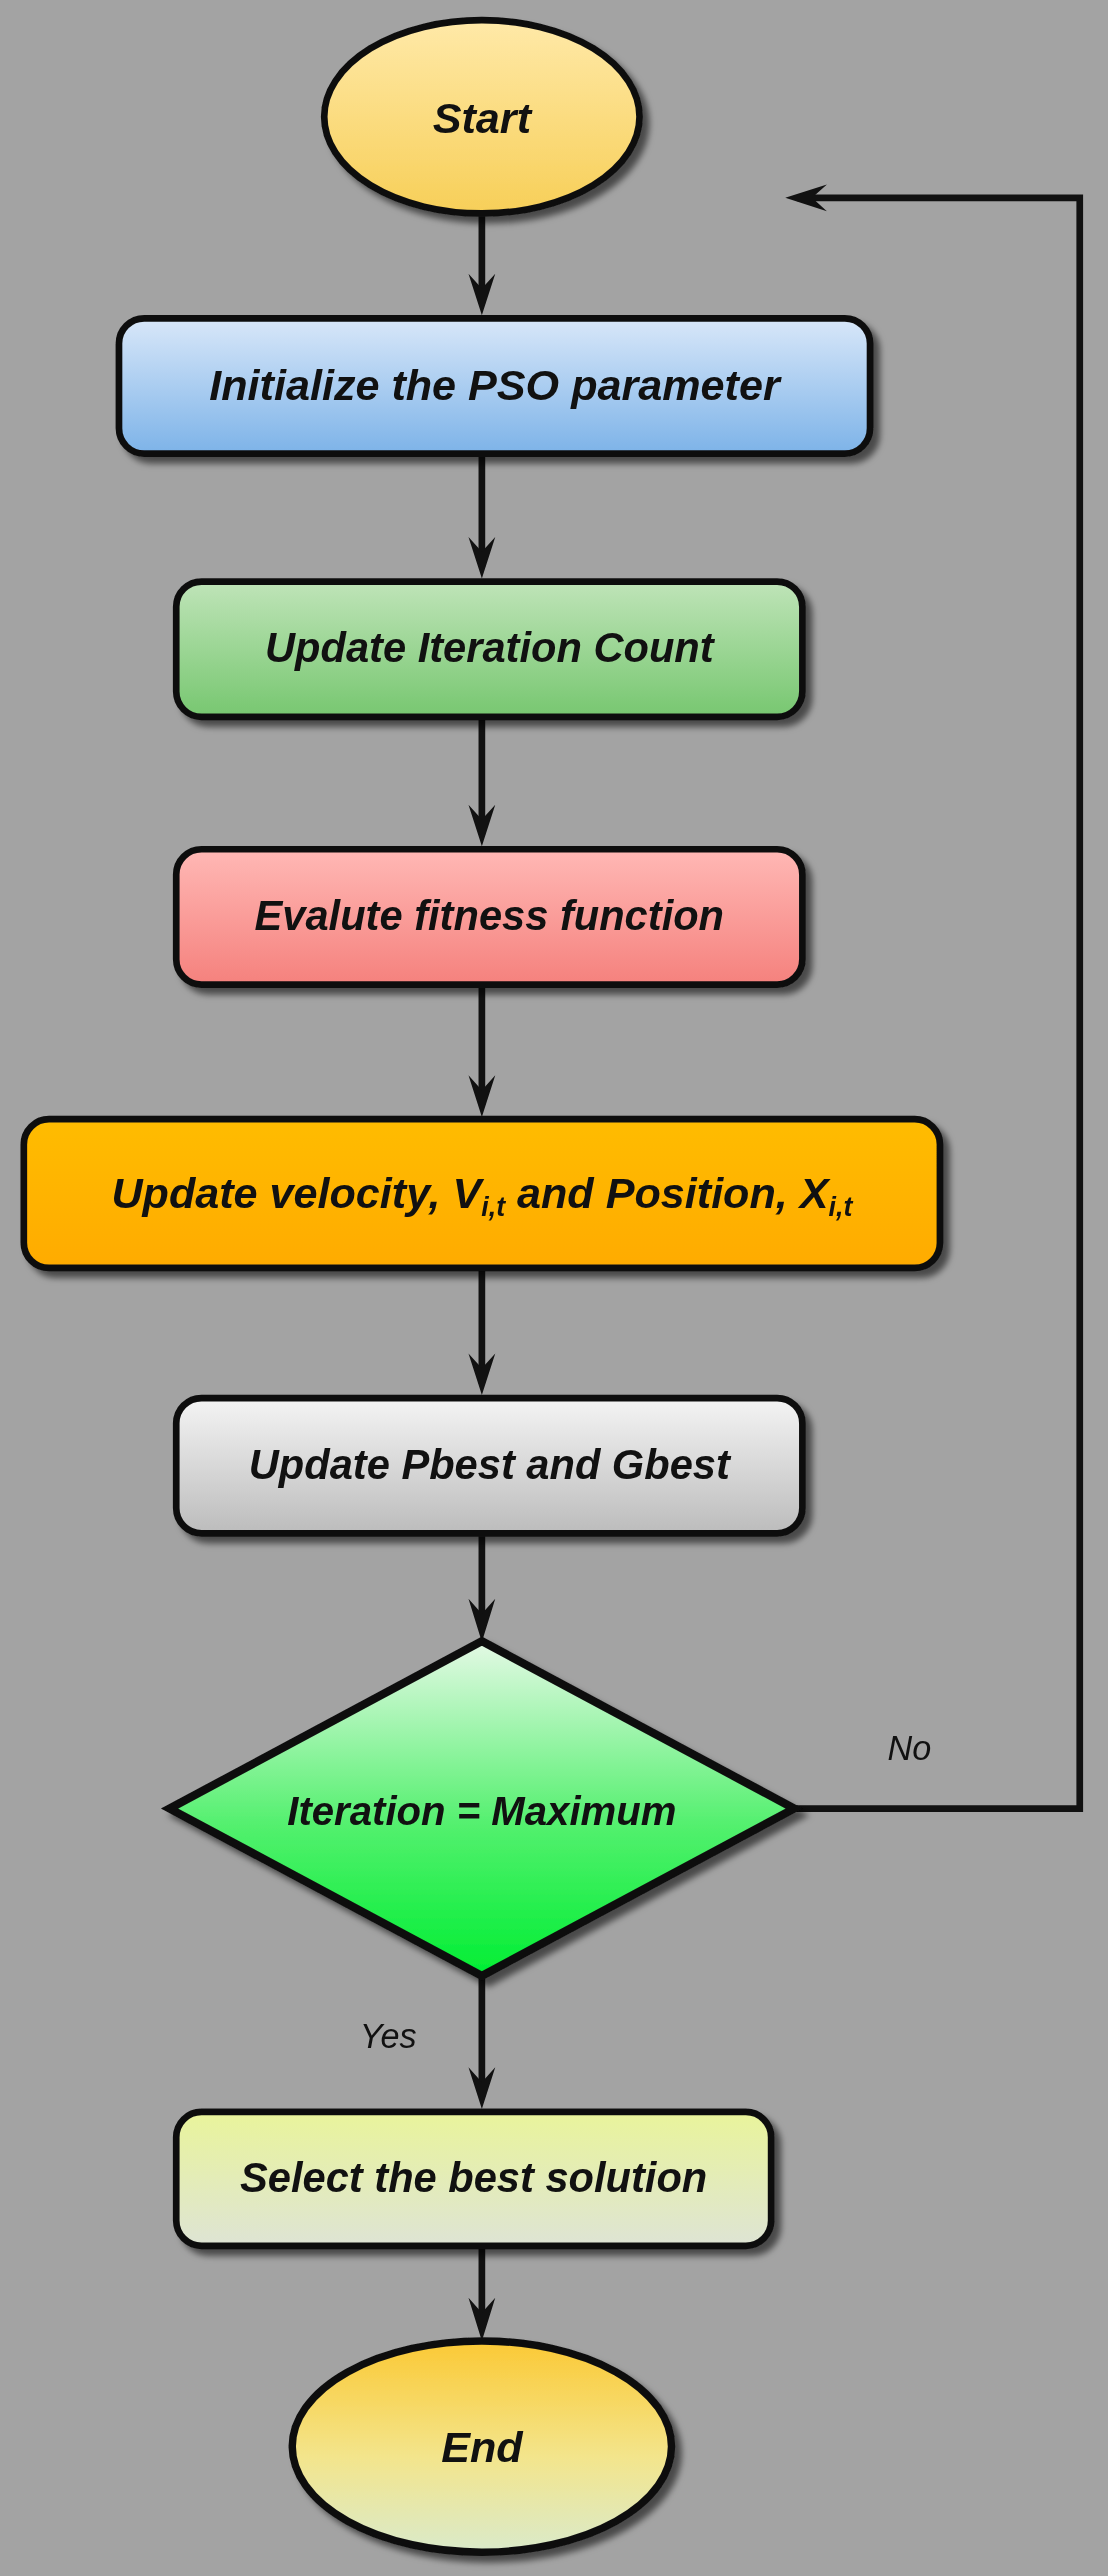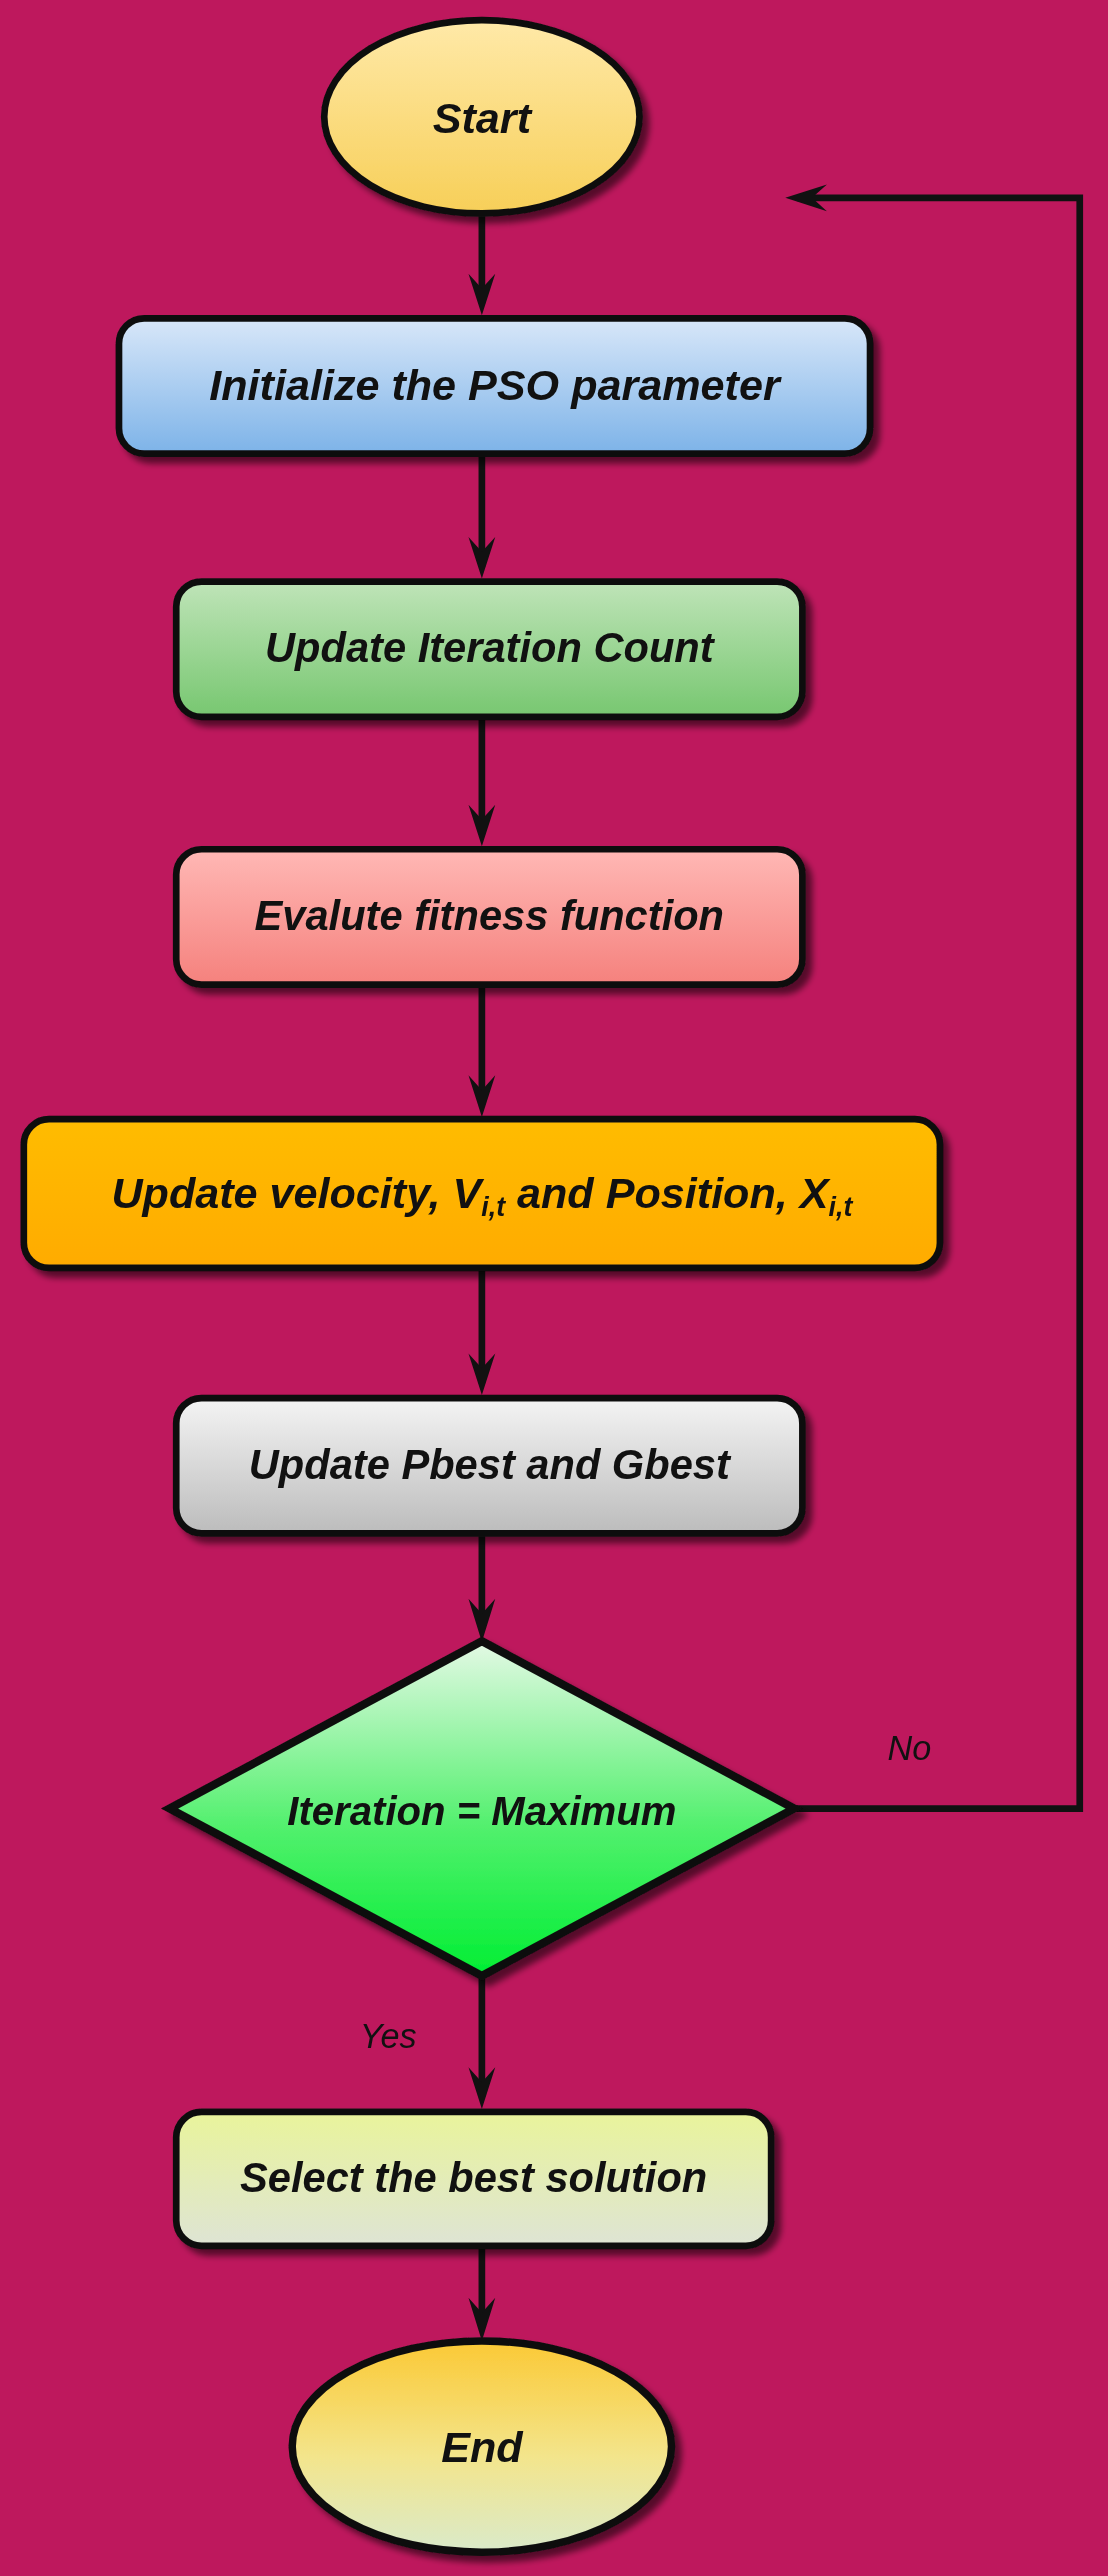--- a/index.html
+++ b/index.html
@@ -10,21 +10,21 @@
   body {
     width: 1108px;
     height: 2576px;
     font-family: "Liberation Sans", sans-serif;
     overflow: hidden;
   }
   #flowchart-root {
     position: relative;
     width: 1108px;
     height: 2576px;
-    background: #be185d;
+    background: #a3a3a3;
   }
   svg.flow-canvas {
     position: absolute;
     top: 0;
     left: 0;
     width: 1108px;
     height: 2576px;
     display: block;
   }
   .node-label {

